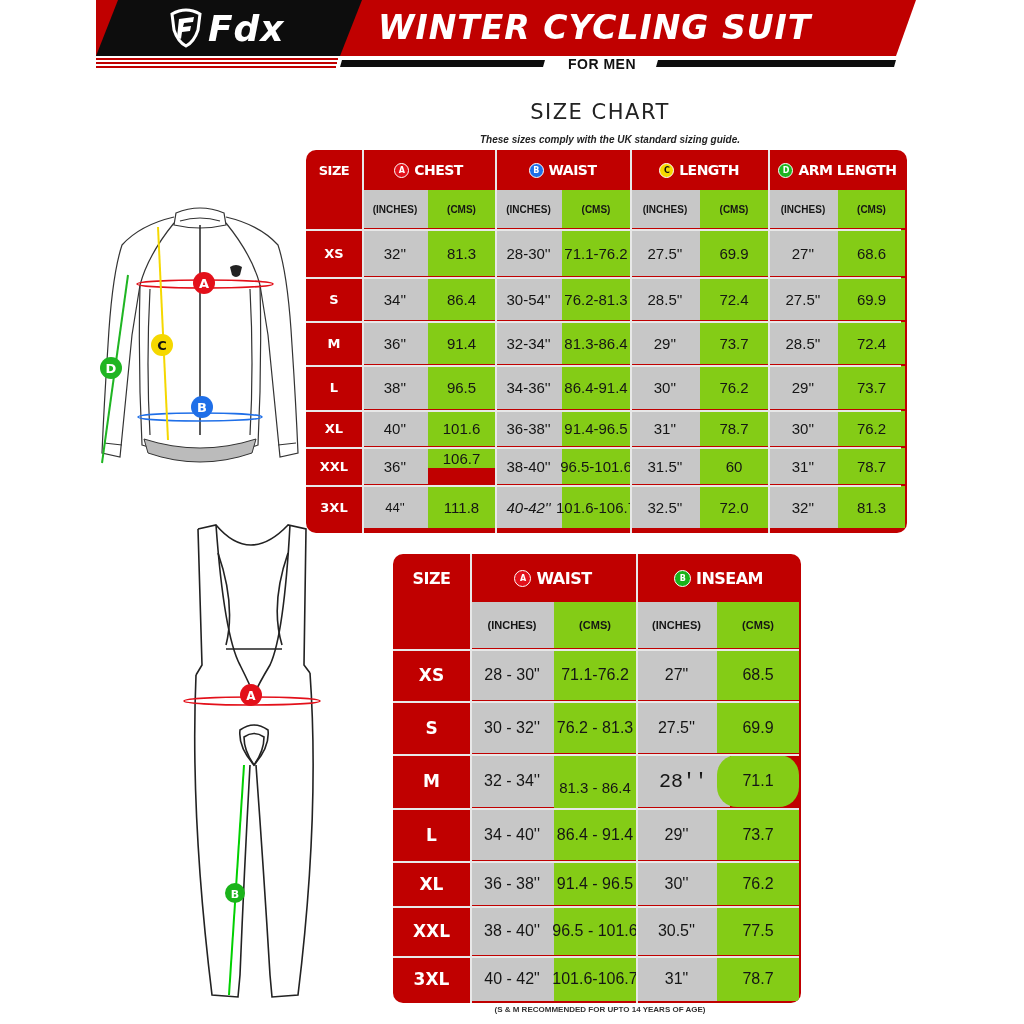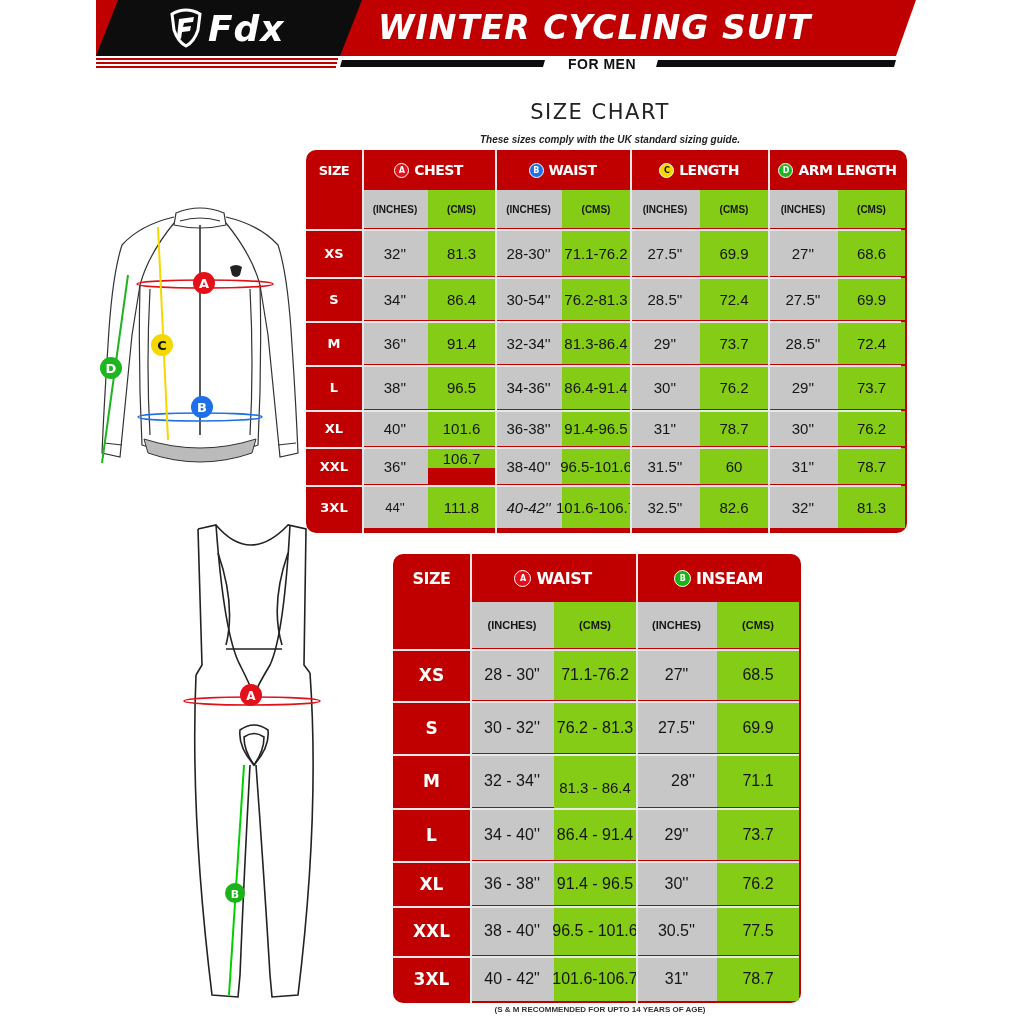--- a/index.html
+++ b/index.html
@@ -224,21 +224,21 @@
       <div class="cell dark" style="left:394px; top:298px; width:68px; height:36px; font-size:15px;">60</div>
       <div class="cell light" style="left:462px; top:298px; width:70px; height:36px; font-size:15px;">31''</div>
       <div class="cell dark" style="left:532px; top:298px; width:67px; height:36px; font-size:15px;">78.7</div>
       <div class="hline" style="left:0; top:297px; width:595px;"></div>
       <div class="cell sizecell" style="left:0; top:336px; width:56px; height:42px; font-size:13px;">3XL</div>
       <div class="cell light" style="left:56px; top:336px; width:66px; height:42px; font-size:13px;">44''</div>
       <div class="cell dark" style="left:122px; top:336px; width:67px; height:42px; font-size:15px;">111.8</div>
       <div class="cell light" style="left:189px; top:336px; width:67px; height:42px; font-size:15px;font-style:italic;">40-42''</div>
       <div class="cell dark" style="left:256px; top:336px; width:68px; height:42px; font-size:15px;">101.6-106.7</div>
       <div class="cell light" style="left:324px; top:336px; width:70px; height:42px; font-size:15px;">32.5''</div>
-      <div class="cell dark" style="left:394px; top:336px; width:68px; height:42px; font-size:15px;">82.6</div>
+      <div class="cell dark" style="left:394px; top:336px; width:68px; height:42px; font-size:15px;">72.0</div>
       <div class="cell light" style="left:462px; top:336px; width:70px; height:42px; font-size:15px;">32''</div>
       <div class="cell dark" style="left:532px; top:336px; width:67px; height:42px; font-size:15px;">81.3</div>
       <div class="hline" style="left:0; top:335px; width:595px;"></div>
       <div class="vline" style="left:56px; top:0; height:100%;"></div>
       <div class="vline" style="left:189px; top:0; height:100%;"></div>
       <div class="vline" style="left:324px; top:0; height:100%;"></div>
       <div class="vline" style="left:462px; top:0; height:100%;"></div>
     </div>
 </div>
 
@@ -268,22 +268,22 @@
       <div class="hline" style="left:0; top:95px; width:406px;"></div>
       <div class="cell sizecell" style="left:0; top:148px; width:77px; height:51px; font-size:17px;">S</div>
       <div class="cell light" style="left:77px; top:148px; width:84px; height:51px; font-size:16px;">30 - 32''</div>
       <div class="cell dark" style="left:161px; top:148px; width:82px; height:51px; font-size:16px;">76.2 - 81.3</div>
       <div class="cell light" style="left:243px; top:148px; width:81px; height:51px; font-size:16px;">27.5''</div>
       <div class="cell dark" style="left:324px; top:148px; width:82px; height:51px; font-size:16px;">69.9</div>
       <div class="hline" style="left:0; top:147px; width:406px;"></div>
       <div class="cell sizecell" style="left:0; top:201px; width:77px; height:52px; font-size:17px;">M</div>
       <div class="cell light" style="left:77px; top:201px; width:84px; height:52px; font-size:16px;">32 - 34''</div>
       <div class="cell dark" style="left:161px; top:201px; width:82px; height:64px; font-size:15px;">81.3 - 86.4</div>
-      <div class="cell light" style="left:243px; top:201px; width:94px; height:52px; font-size:16px;">28''</div>
-      <div class="cell dark" style="left:324px; top:201px; width:82px; height:52px; font-size:16px;">71.1</div>
+      <div class="cell light" style="left:243px; top:201px; width:94px; height:52px; font-size:20px;font-family:Liberation Mono, monospace;">28''</div>
+      <div class="cell dark" style="left:324px; top:201px; width:82px; height:52px; font-size:16px;border-radius:20px;">71.1</div>
       <div class="hline" style="left:0; top:200px; width:406px;"></div>
       <div class="cell sizecell" style="left:0; top:255px; width:77px; height:51px; font-size:17px;">L</div>
       <div class="cell light" style="left:77px; top:255px; width:84px; height:51px; font-size:16px;">34 - 40''</div>
       <div class="cell dark" style="left:161px; top:255px; width:82px; height:51px; font-size:16px;">86.4 - 91.4</div>
       <div class="cell light" style="left:243px; top:255px; width:81px; height:51px; font-size:16px;">29''</div>
       <div class="cell dark" style="left:324px; top:255px; width:82px; height:51px; font-size:16px;">73.7</div>
       <div class="hline" style="left:0; top:254px; width:406px;"></div>
       <div class="cell sizecell" style="left:0; top:308px; width:77px; height:43px; font-size:17px;">XL</div>
       <div class="cell light" style="left:77px; top:308px; width:84px; height:43px; font-size:16px;">36 - 38''</div>
       <div class="cell dark" style="left:161px; top:308px; width:82px; height:43px; font-size:16px;">91.4 - 96.5</div>

